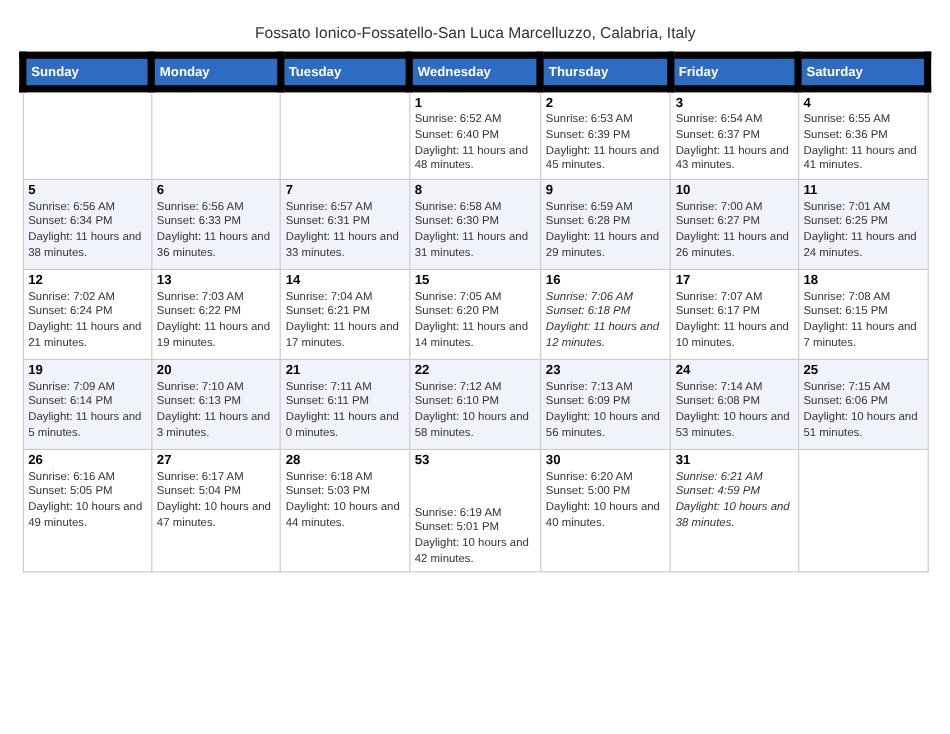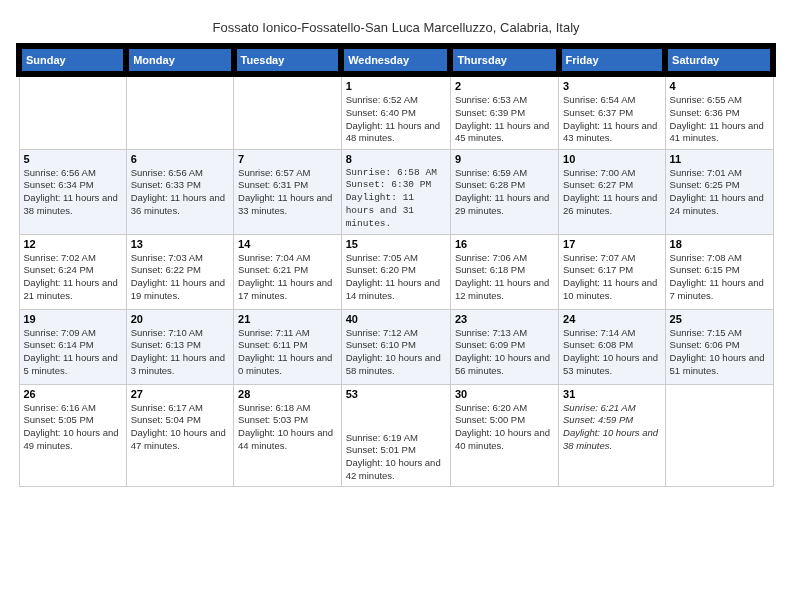--- a/index.html
+++ b/index.html
@@ -152,21 +152,21 @@
 Daylight: 11 hours and 36 minutes.</div>
         </td>
         <td>
           <div class="day-number">7</div>
           <div class="day-info" style="white-space: pre-line;">Sunrise: 6:57 AM
 Sunset: 6:31 PM
 Daylight: 11 hours and 33 minutes.</div>
         </td>
         <td>
           <div class="day-number">8</div>
-          <div class="day-info" style="white-space: pre-line; font-family: Liberation Mono, monospace;">Sunrise: 6:58 AM
+          <div class="day-info" style="white-space: pre-line;">Sunrise: 6:58 AM
 Sunset: 6:30 PM
 Daylight: 11 hours and 31 minutes.</div>
         </td>
         <td>
           <div class="day-number">9</div>
           <div class="day-info" style="white-space: pre-line;">Sunrise: 6:59 AM
 Sunset: 6:28 PM
 Daylight: 11 hours and 29 minutes.</div>
         </td>
         <td>
@@ -202,21 +202,21 @@
 Daylight: 11 hours and 17 minutes.</div>
         </td>
         <td>
           <div class="day-number">15</div>
           <div class="day-info" style="white-space: pre-line;">Sunrise: 7:05 AM
 Sunset: 6:20 PM
 Daylight: 11 hours and 14 minutes.</div>
         </td>
         <td>
           <div class="day-number">16</div>
-          <div class="day-info" style="white-space: pre-line;">Sunrise: 7:06 AM
+          <div class="day-info" style="white-space: pre-line; font-style: italic;">Sunrise: 7:06 AM
 Sunset: 6:18 PM
 Daylight: 11 hours and 12 minutes.</div>
         </td>
         <td>
           <div class="day-number">17</div>
           <div class="day-info" style="white-space: pre-line;">Sunrise: 7:07 AM
 Sunset: 6:17 PM
 Daylight: 11 hours and 10 minutes.</div>
         </td>
         <td>
@@ -239,21 +239,21 @@
 Sunset: 6:13 PM
 Daylight: 11 hours and 3 minutes.</div>
         </td>
         <td>
           <div class="day-number">21</div>
           <div class="day-info" style="white-space: pre-line;">Sunrise: 7:11 AM
 Sunset: 6:11 PM
 Daylight: 11 hours and 0 minutes.</div>
         </td>
         <td>
-          <div class="day-number">40</div>
+          <div class="day-number">22</div>
           <div class="day-info" style="white-space: pre-line;">Sunrise: 7:12 AM
 Sunset: 6:10 PM
 Daylight: 10 hours and 58 minutes.</div>
         </td>
         <td>
           <div class="day-number">23</div>
           <div class="day-info" style="white-space: pre-line;">Sunrise: 7:13 AM
 Sunset: 6:09 PM
 Daylight: 10 hours and 56 minutes.</div>
         </td>

